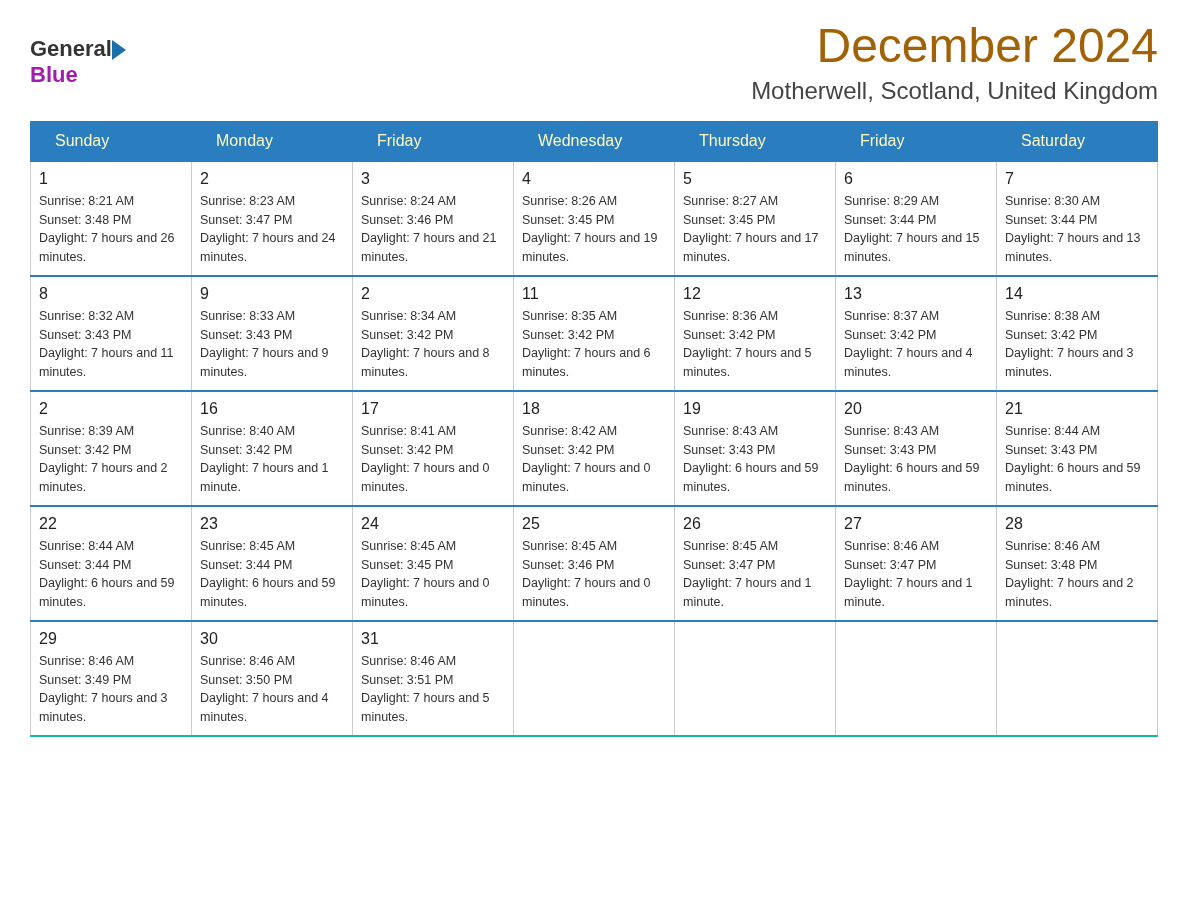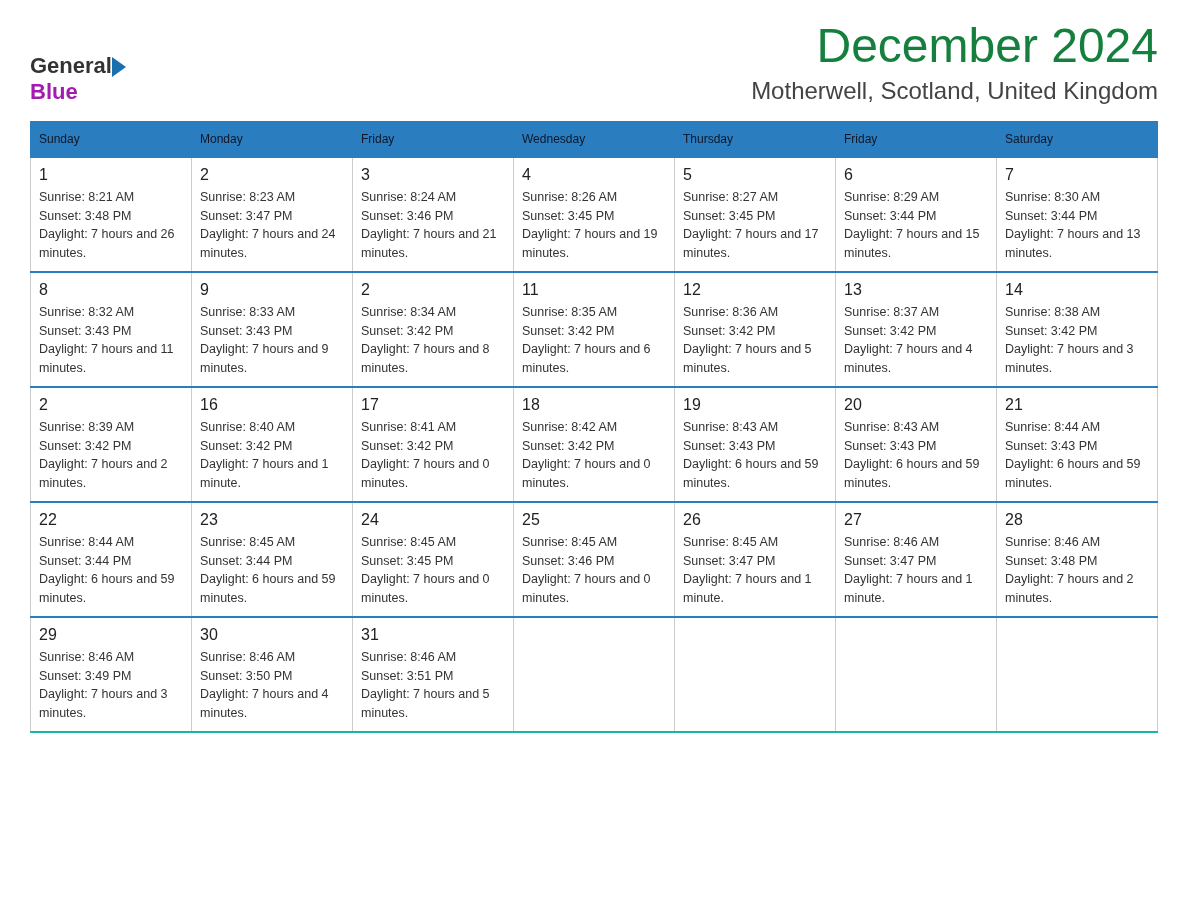--- a/index.html
+++ b/index.html
@@ -6,21 +6,21 @@
     body {
       font-family: Arial, sans-serif;
       background: #fff;
       width: 1188px;
       min-height: 918px;
       padding: 20px 30px;
     }
     .header-area {
       display: flex;
       justify-content: space-between;
-      align-items: flex-end;
+      align-items: center;
       margin-bottom: 16px;
     }
     .logo {
       display: flex;
       align-items: center;
       gap: 4px;
     }
     .logo-text-general {
       font-size: 22px;
       font-weight: bold;
@@ -47,39 +47,39 @@
     .logo-top-row {
       display: flex;
       align-items: center;
     }
     .title-area {
       text-align: right;
     }
     .month-title {
       font-size: 48px;
       font-weight: normal;
-      color: #15803d;
+      color: #a16207;
       line-height: 1.1;
     }
     .location-title {
       font-size: 24px;
       color: #444;
       margin-top: 4px;
     }
     table {
       width: 100%;
       border-collapse: collapse;
       table-layout: fixed;
     }
     thead tr th {
       background-color: #2a7dbf;
-      color: #0f172a;
-      font-size: 12px;
+      color: #fef9c3;
+      font-size: 16px;
       font-weight: normal;
-      padding: 10px 8px;
+      padding: 10px 24px;
       text-align: left;
       border: 1px solid #2a7dbf;
     }
     tbody tr td {
       vertical-align: top;
       padding: 8px;
       font-size: 13px;
       color: #333;
       border: 1px solid #ccc;
       border-top: 2px solid #2a7dbf;

